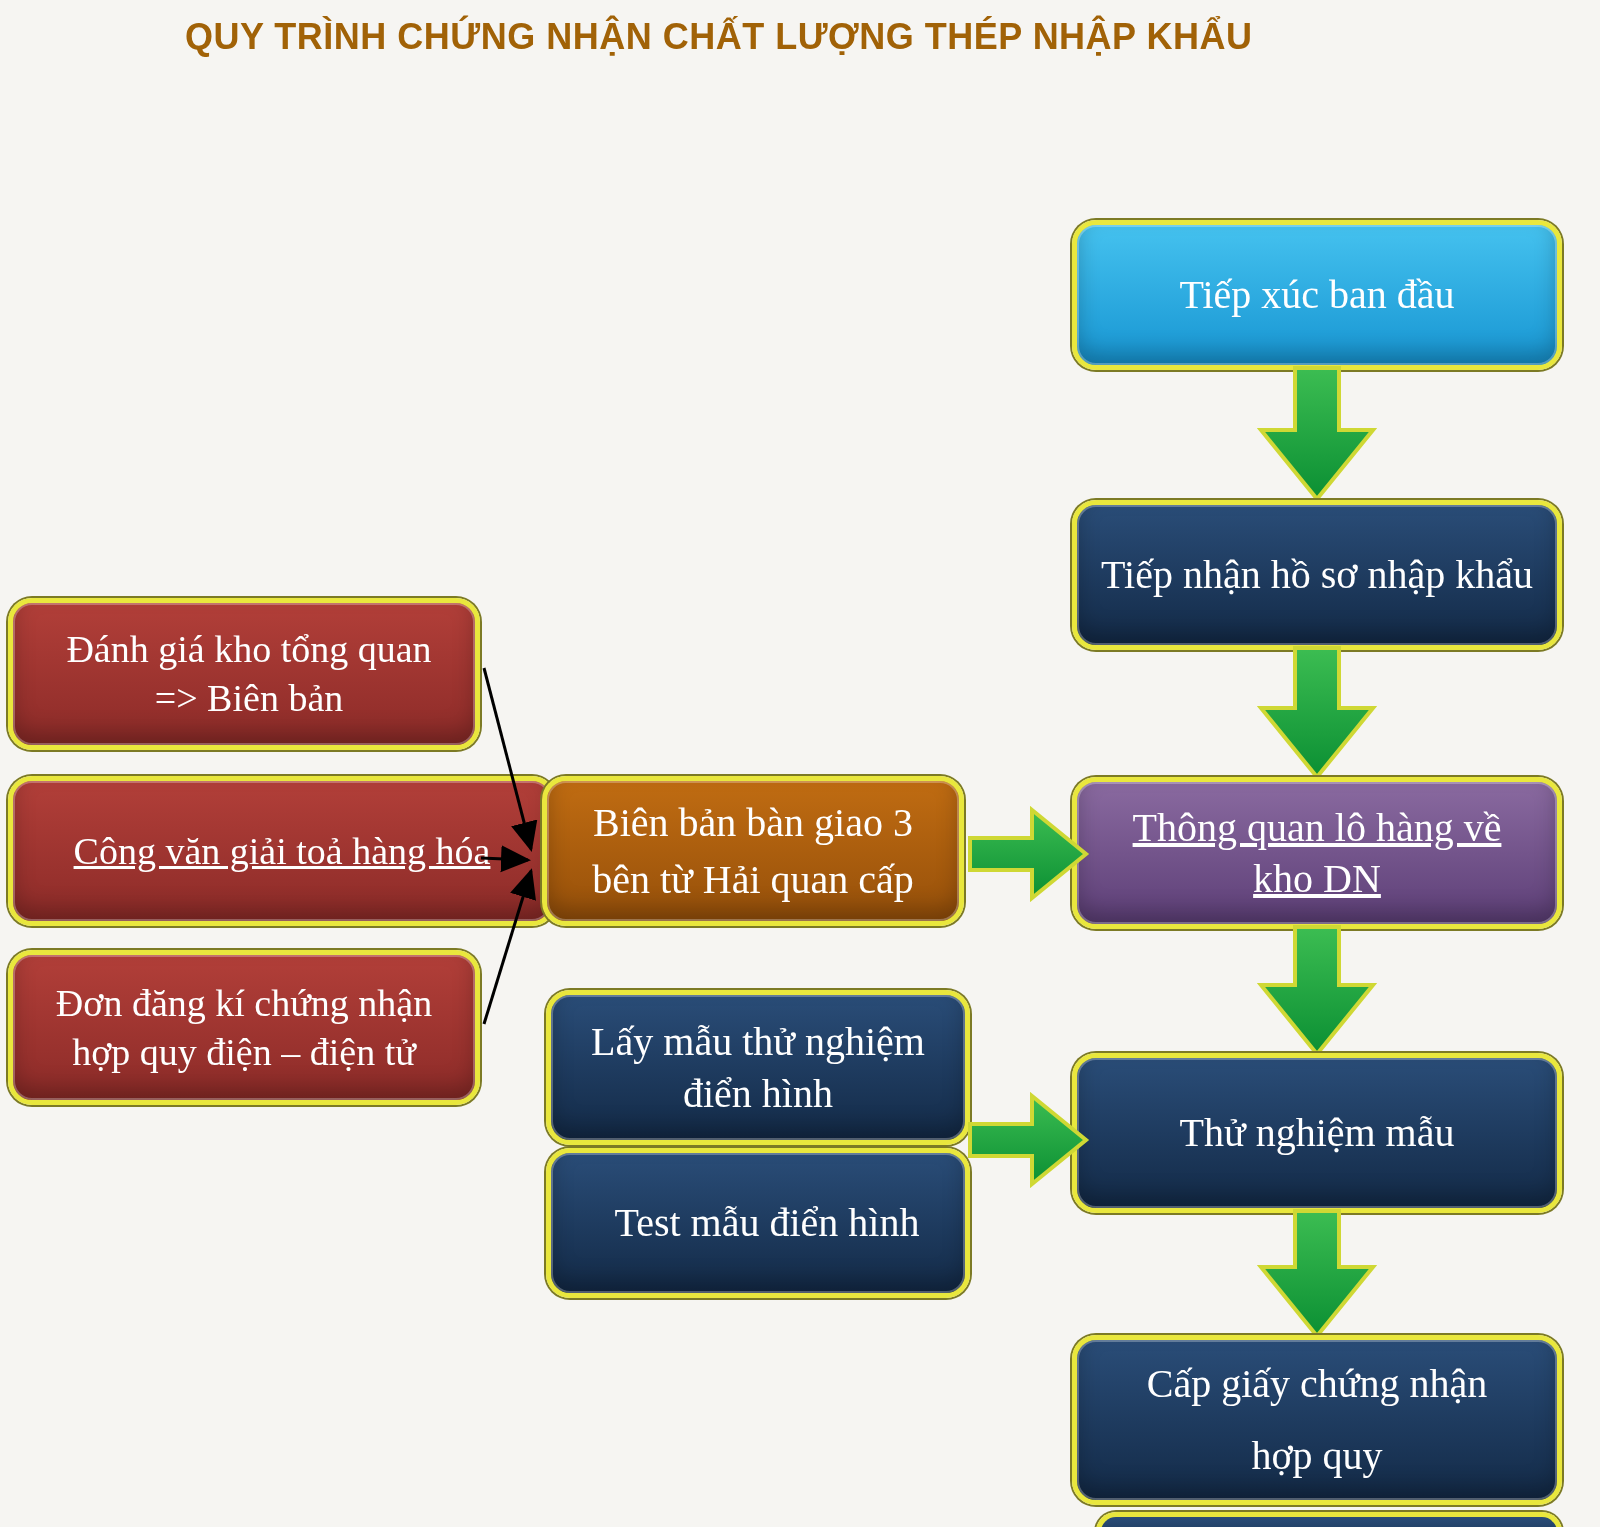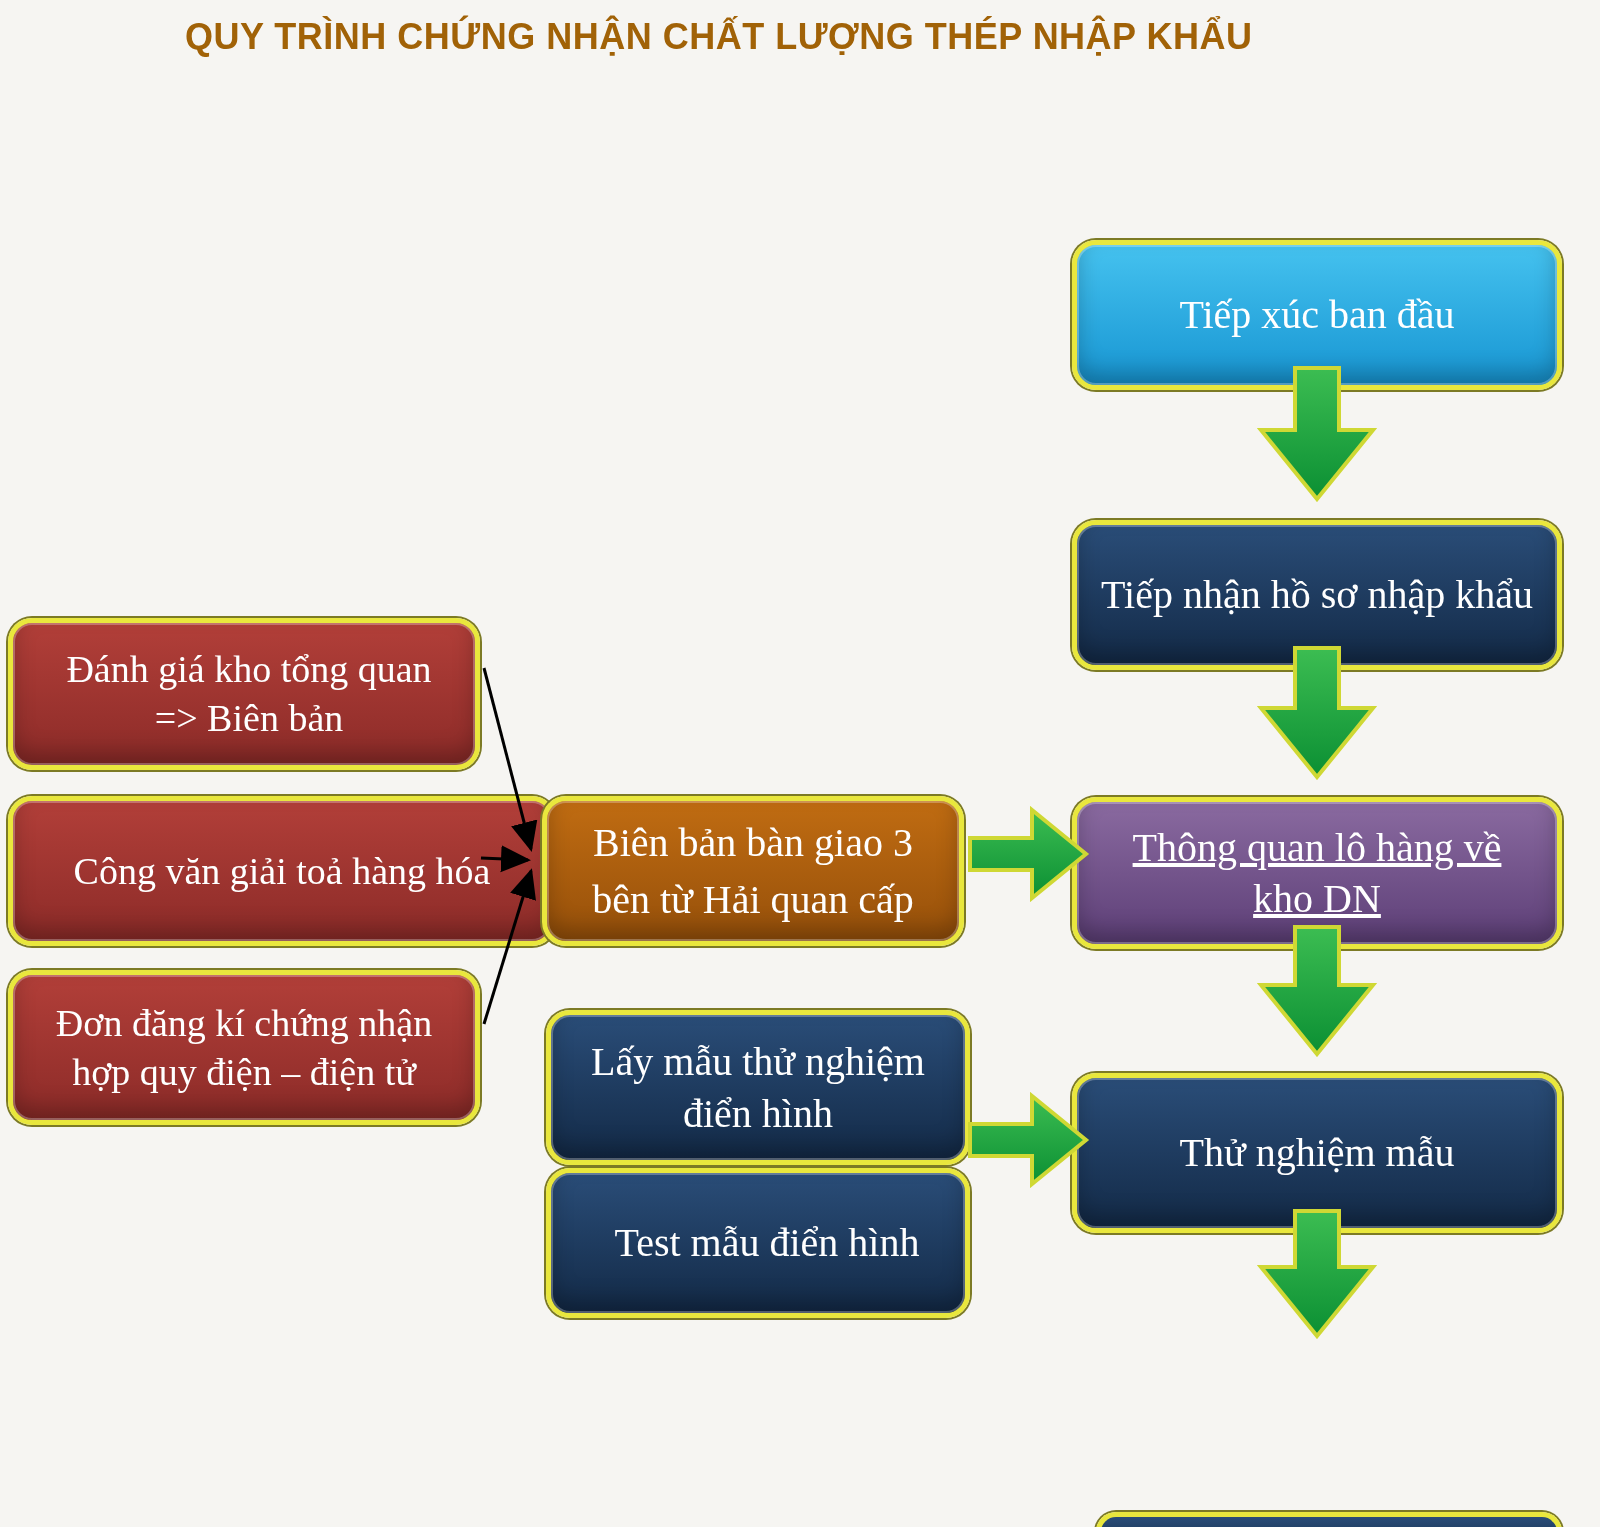--- a/index.html
+++ b/index.html
@@ -12,35 +12,34 @@
     font-family:"Liberation Sans","DejaVu Sans",sans-serif;
     font-weight:bold;font-size:36px;color:#a16207;letter-spacing:.5px;
   }
   .box{
     position:absolute;box-sizing:border-box;
     border:5px solid #e9e73d;border-radius:24px;
     box-shadow:0 0 0 2px #7c7a25, inset 0 0 0 2px rgba(255,255,255,.28), inset 0 -12px 22px rgba(0,0,0,.25);
     display:flex;flex-direction:column;justify-content:center;align-items:center;
     text-align:center;color:#fff;font-size:40px;line-height:1.28;
     padding:6px 14px;
-    margin-top:20px;
   }
   .blue  {background:linear-gradient(#45c2ef,#1795d2);}
   .navy  {background:linear-gradient(#2a4d78,#132a47);}
   .purple{background:linear-gradient(#8a6aa0,#5d3f77);text-decoration:underline;}
   .red   {background:linear-gradient(#b23f39,#8c2b28);font-size:38px;}
   .orange{background:linear-gradient(#c06c12,#96500a);}
   
   .b-initial {left:1072px;top:220px;width:490px;height:150px;}
   .b-receive {left:1072px;top:500px;width:490px;height:150px;}
   .b-customs {left:1072px;top:777px;width:490px;height:152px;}
   .b-testing {left:1072px;top:1053px;width:490px;height:160px;}
   .b-cert    {left:1072px;top:1335px;width:490px;height:170px;line-height:1.8;}
   .b-assess  {left:8px;  top:598px; width:472px;height:152px;padding-left:24px;}
-  .b-release {left:8px;  top:776px; width:548px;height:150px;}
+  .b-release {left:8px;  top:776px; width:548px;height:150px;text-decoration:underline;}
   .b-regform {left:8px;  top:950px; width:472px;height:155px;}
   .b-handover{left:542px;top:776px; width:422px;height:150px;gap:6px;}
   .b-sampling{left:546px;top:990px; width:424px;height:155px;}
   .b-test    {left:546px;top:1148px;width:424px;height:150px;padding-left:32px;}
   .b-cut{
     position:absolute;left:1096px;top:1512px;width:466px;height:40px;
     box-sizing:border-box;border:5px solid #e9e73d;border-bottom:none;
     border-radius:20px 20px 0 0;background:linear-gradient(#2a4d78,#132a47);
     box-shadow:0 0 0 2px #7c7a25;
   }
@@ -92,20 +91,24 @@
   </svg>
 
   <div class="box navy b-testing">
     <div>Thử nghiệm mẫu</div>
   </div>
 
   <svg class="arrow" style="left:1257px;top:1209px" width="120" height="130" viewBox="0 0 120 130">
     <polygon points="38,2 82,2 82,58 116,58 60,127 4,58 38,58" fill="url(#gGreen)" stroke="#cfd834" stroke-width="4"></polygon>
   </svg>
 
+  <div class="box navy b-cert">
+    <div>Cấp giấy chứng nhận</div>
+    <div>hợp quy</div>
+  </div>
 
   <div class="b-cut"></div>
 
   <div class="box red b-assess">
     <div>Đánh giá kho tổng quan</div>
     <div>=&gt; Biên bản</div>
   </div>
 
   <div class="box red b-release">
     <div>Công văn giải toả hàng hóa</div>

